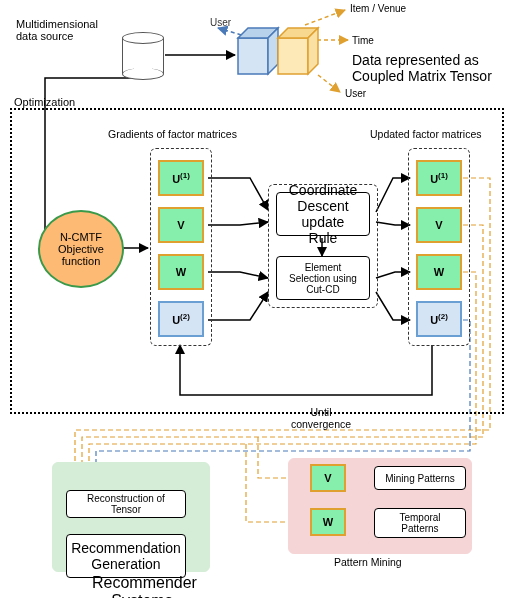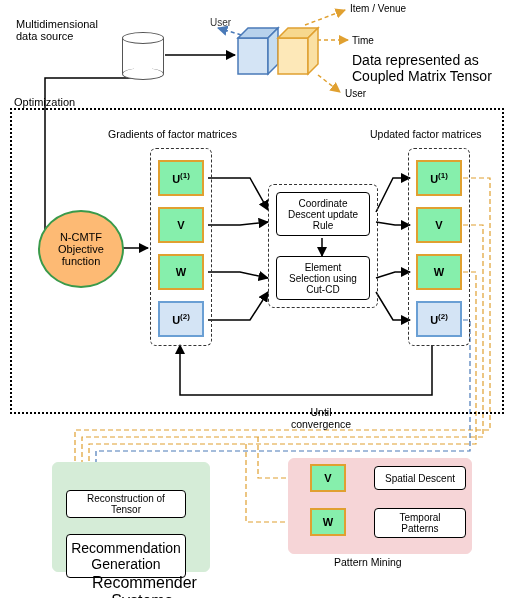--- a/index.html
+++ b/index.html
@@ -177,21 +177,21 @@
     <span>V</span>
   </div>
 <div class="abs matrix-cell" style="left:158px; top:254px; width:46px; height:36px;">
     <span>W</span>
   </div>
 <div class="abs matrix-cell matrix-blue" style="left:158px; top:301px; width:46px; height:36px;">
     <span>U<sup style="font-size:8px">(2)</sup></span>
   </div>
 
 <div class="abs dashed-box" style="left:268px; top:184px; width:110px; height:124px;"></div>
-<div class="abs box" style="left:276px; top:192px; width:94px; height:44px; white-space:pre-line; font-size:10px;">Coordinate
+<div class="abs box" style="left:276px; top:192px; width:94px; height:44px; white-space:pre-line; font-size:14px;">Coordinate
 Descent update
 Rule</div>
 <div class="abs box" style="left:276px; top:256px; width:94px; height:44px; white-space:pre-line; font-size:10px;">Element
 Selection using
 Cut-CD</div>
 
 <div class="abs" style="left:370px; top:128px; font-size:10.5px;">Updated factor matrices</div>
 <div class="abs dashed-box" style="left:408px; top:148px; width:62px; height:198px;"></div>
 <div class="abs matrix-cell" style="left:416px; top:160px; width:46px; height:36px;">
     <span>U<sup style="font-size:8px">(1)</sup></span>
@@ -217,16 +217,16 @@
 <div class="abs" style="left:92px; top:574px; width:100px; text-align:center; white-space:pre-line; font-size:16px;">Recommender
 Systems</div>
 
 <div class="abs app-red dashed-box" style="left:288px; top:458px; width:184px; height:96px;"></div>
 <div class="abs matrix-cell" style="left:310px; top:464px; width:36px; height:28px;">
     <span>V</span>
   </div>
 <div class="abs matrix-cell" style="left:310px; top:508px; width:36px; height:28px;">
     <span>W</span>
   </div>
-<div class="abs box" style="left:374px; top:466px; width:92px; height:24px; font-size:10px;">Spatial Descent</div>
+<div class="abs box" style="left:374px; top:466px; width:92px; height:24px; font-size:10px;">Mining Patterns</div>
 <div class="abs box" style="left:374px; top:508px; width:92px; height:30px; white-space:pre-line; font-size:10px;">Temporal
 Patterns</div>
 <div class="abs" style="left:334px; top:556px; font-size:10.5px;">Pattern Mining</div>
 
 </body></html>

